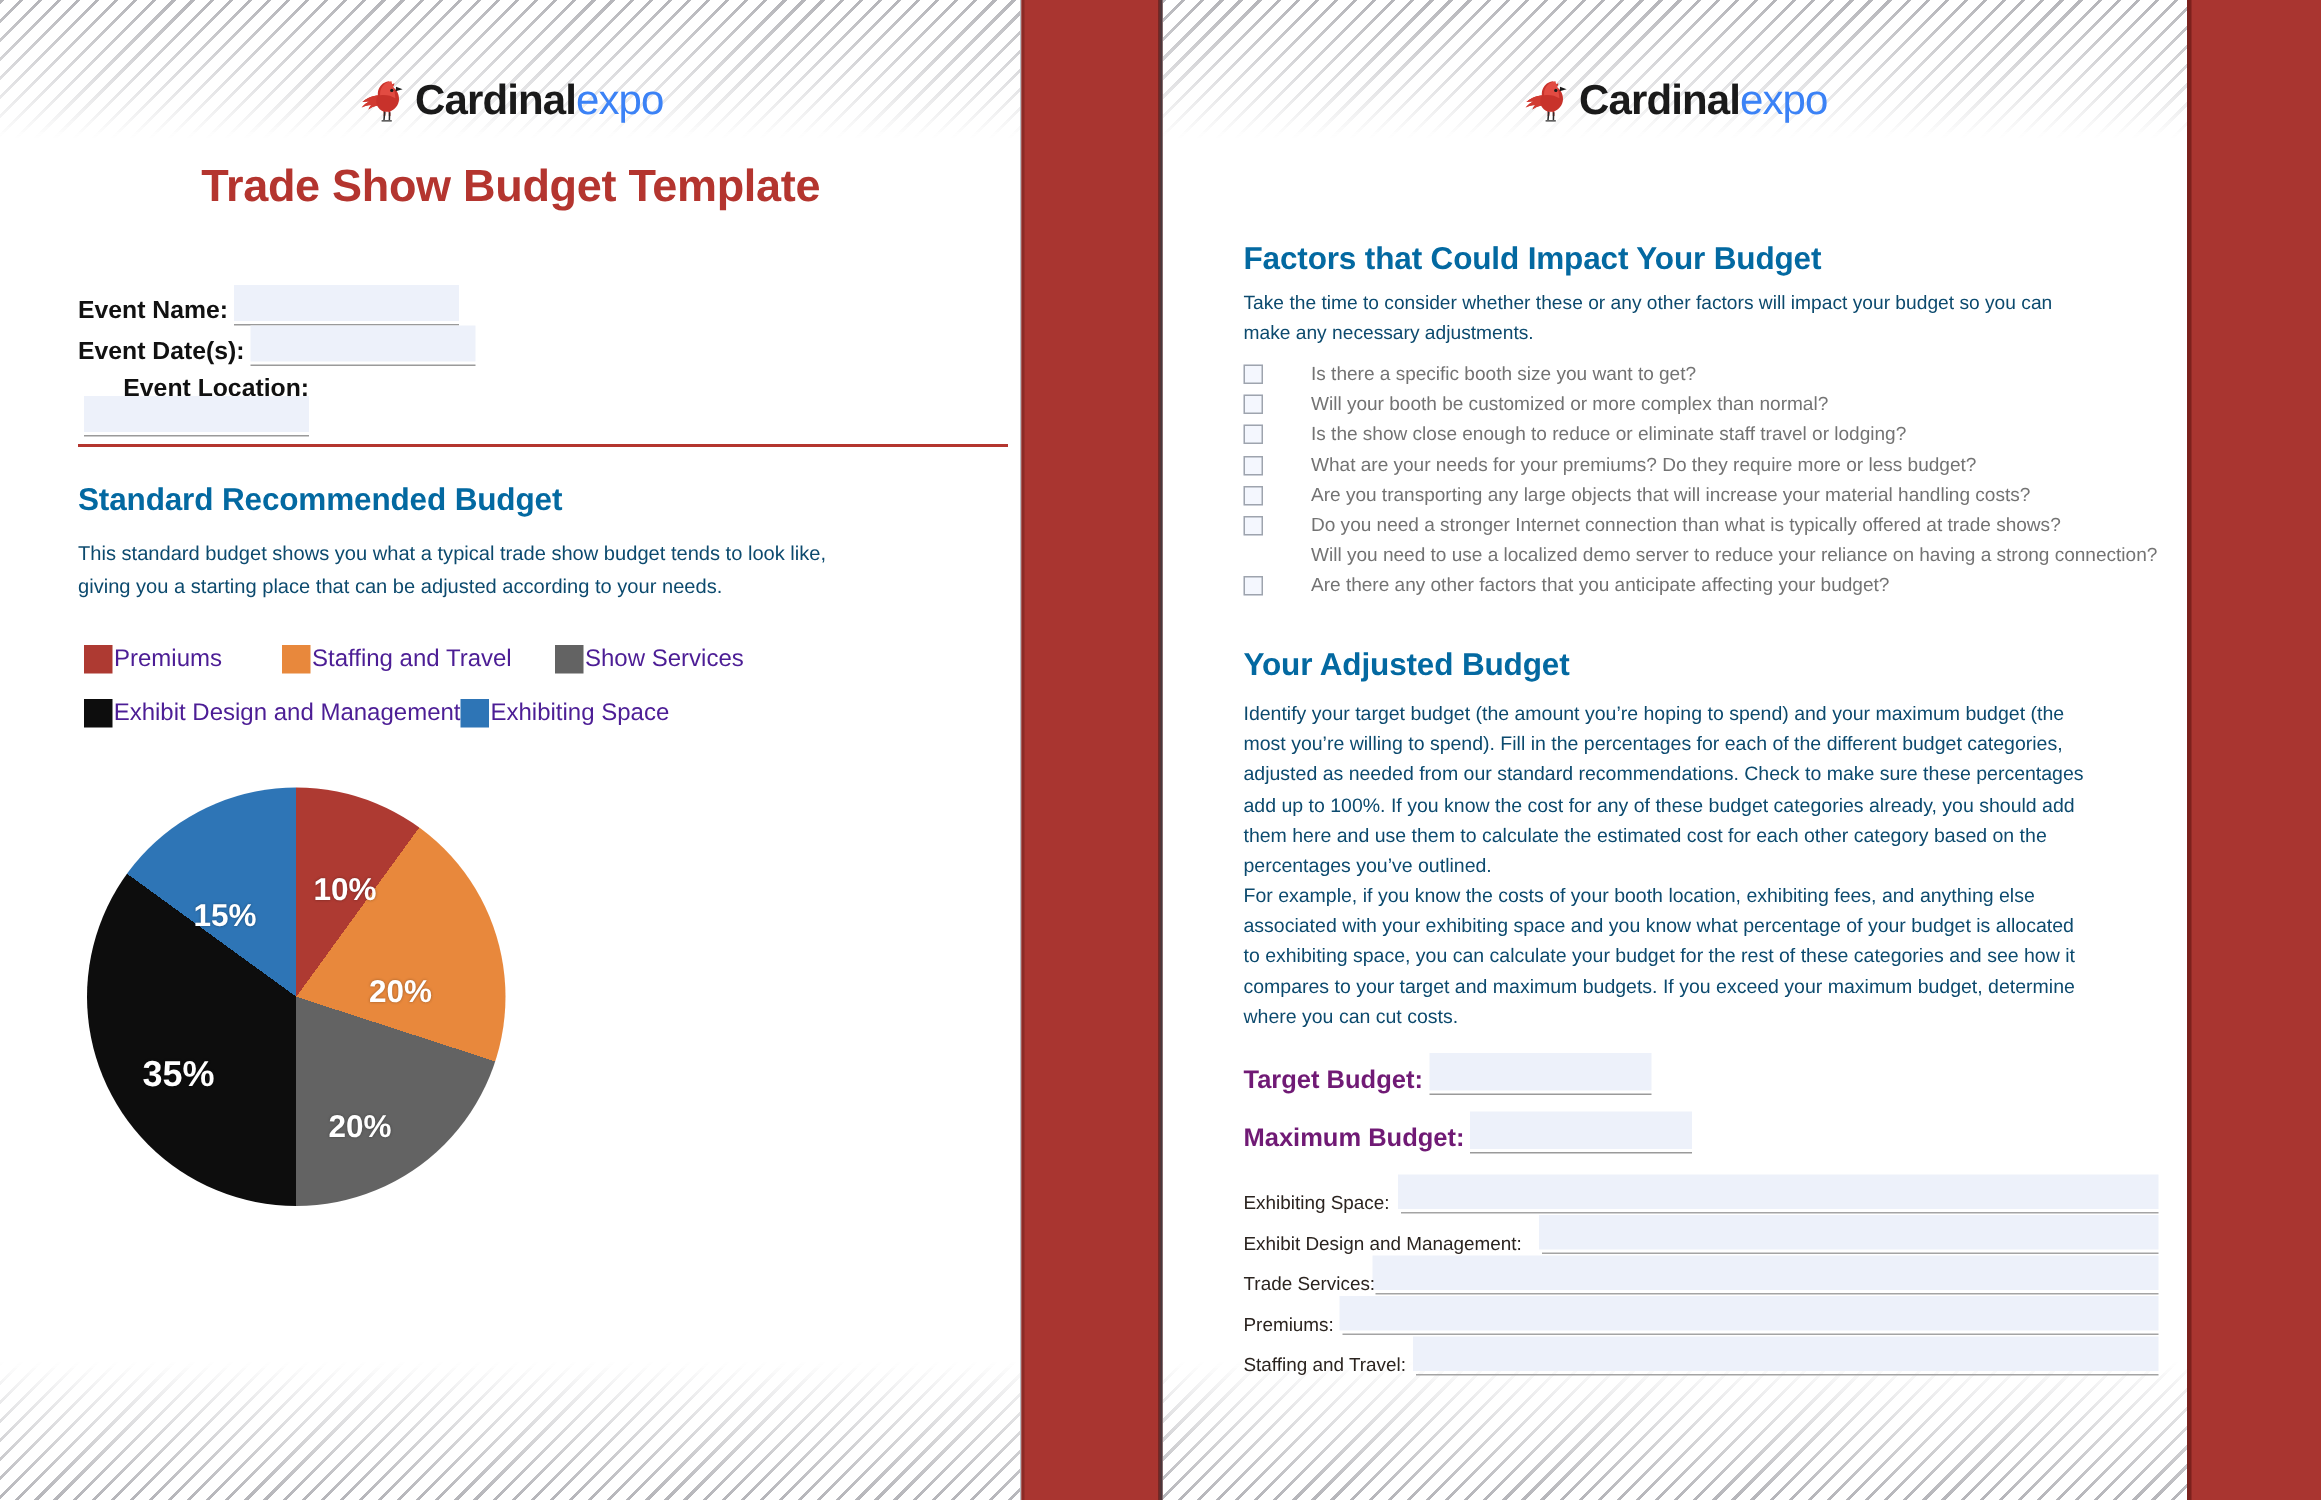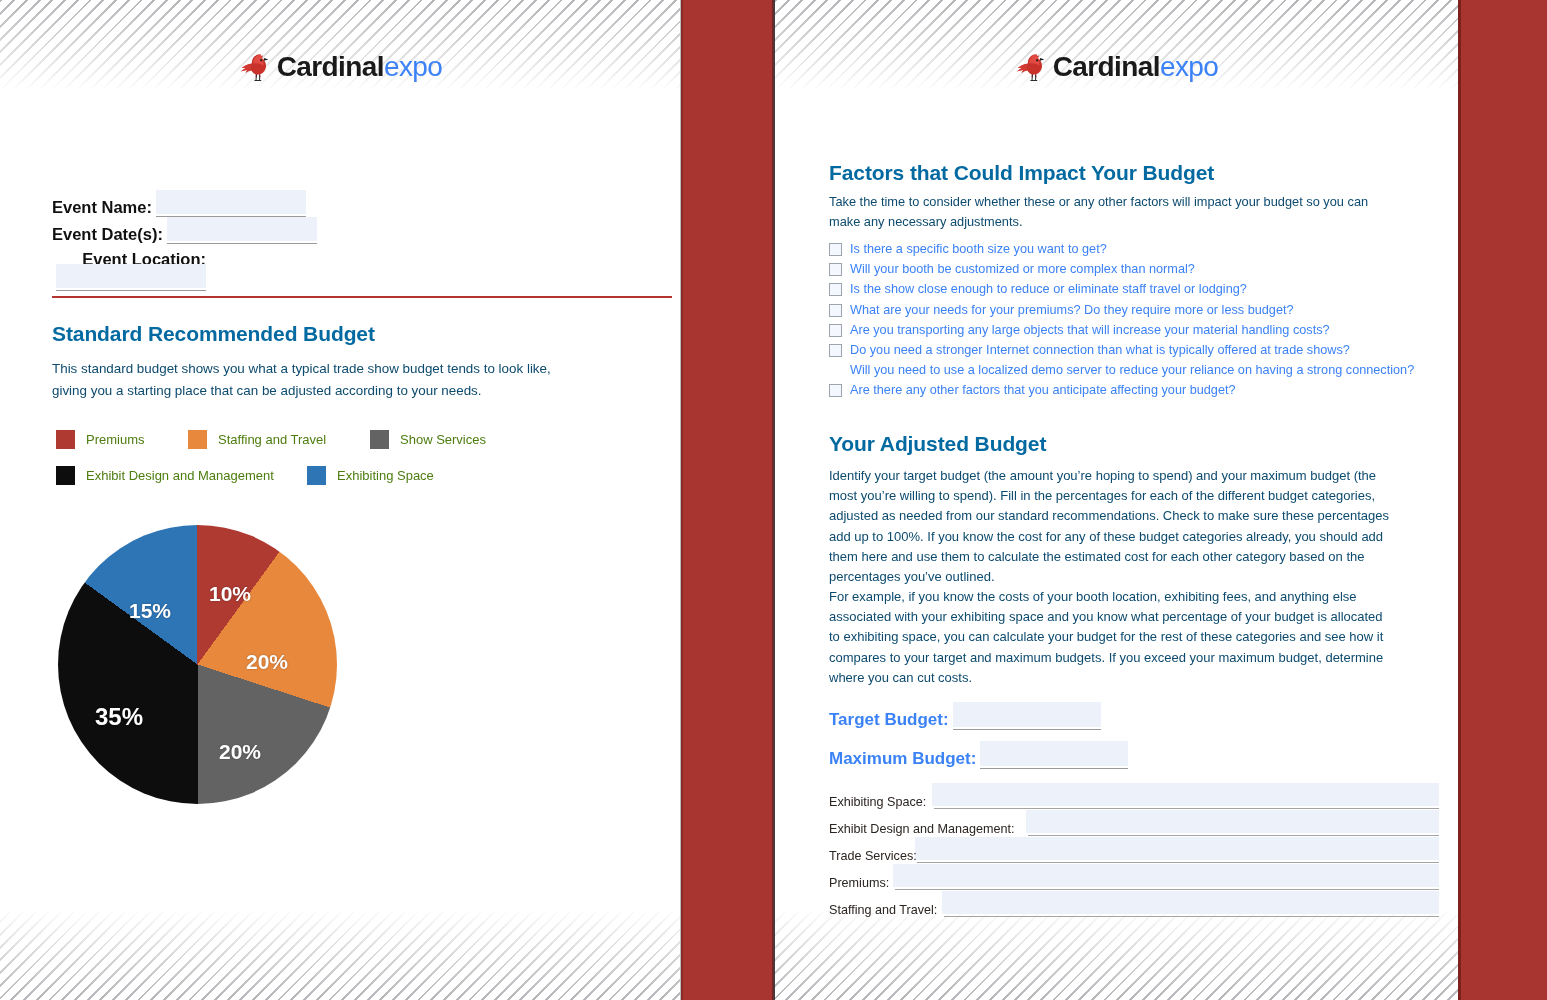--- a/index.html
+++ b/index.html
@@ -66,50 +66,50 @@
   .body-p{font-size:13.4px;color:#0c4a6e;line-height:22px;}
 
   #sec1-title{position:absolute;left:52px;top:322px;}
   #sec1-desc{position:absolute;left:52px;top:358px;width:528px;}
 
   
   #legend{position:absolute;left:56px;top:430px;width:520px;}
   .legend-row{display:flex;align-items:center;}
   .legend-item{display:flex;align-items:center;}
   .swatch{width:19px;height:19px;display:inline-block;}
-  .legend-label{font-size:13px;color:#4d7c0f;margin-left:11px;white-space:nowrap;}
+  .legend-label{font-size:16px;color:#4c1d95;margin-left:1px;white-space:nowrap;}
 
   
   #pie-wrap{position:absolute;left:58px;top:525px;width:285px;height:285px;}
   #pie{width:279px;height:279px;border-radius:50%;}
   .pie-label{position:absolute;color:#fff;font-weight:bold;font-size:21px;
      text-shadow:0 0 2px rgba(0,0,0,.35);}
 
   
   #right-inner{position:absolute;left:0;top:0;width:683px;height:1000px;}
   #logo-right{position:absolute;left:0;top:52px;width:683px;}
 
   #sec2-title{position:absolute;left:54px;top:161px;}
   #sec2-desc{position:absolute;left:54px;top:192px;width:560px;font-size:12.8px;line-height:20px;}
 
   #checklist{position:absolute;left:54px;top:240px;width:580px;}
   .check-row{display:flex;align-items:flex-start;height:20.2px;}
   .cbox{width:13px;height:13px;border:1px solid #9ea4ae;background:#F4F7FE;
      box-sizing:border-box;flex:0 0 13px;margin-top:3px;}
   .cbox.hidden{visibility:hidden;}
-  .check-text{font-size:12.7px;color:#3b82f6;margin-left:8px;line-height:19px;white-space:nowrap;}
+  .check-text{font-size:12.7px;color:#737373;margin-left:32px;line-height:19px;white-space:nowrap;}
 
   #sec3-title{position:absolute;left:54px;top:432px;}
   #sec3-p1{position:absolute;left:54px;top:466px;width:568px;font-size:13px;line-height:20.2px;}
   #sec3-p2{position:absolute;left:54px;top:587px;width:568px;font-size:13px;line-height:20.2px;}
 
   
   #budget-fields{position:absolute;left:54px;top:708px;width:615px;}
   .big-field{display:flex;align-items:flex-end;margin-bottom:17px;}
-  .big-label{font-size:17px;font-weight:bold;color:#3b82f6;white-space:nowrap;line-height:21px;}
+  .big-label{font-size:17px;font-weight:bold;color:#701a75;white-space:nowrap;line-height:21px;}
 
   #cat-fields{position:absolute;left:54px;top:785px;width:610px;}
   .cat-field{position:relative;height:27px;}
   .cat-label{position:absolute;left:0;bottom:3px;font-size:12.6px;color:#2b2420;white-space:nowrap;z-index:2;}
   .cat-fill{position:absolute;bottom:6px;height:23px;background:#EDF1FA;right:0;}
   .cat-rule{position:absolute;bottom:3px;height:1px;background:#a4a4a4;right:0;}
 </style>
 </head>
 <body>
 
@@ -129,20 +129,21 @@
             <path d="M12.9 11.5c-2.2.3-4.4.9-6.4 1.9-1.4.7-2.7 1.6-3.9 2.6 1.5-.3 3-.4 4.5-.3-1.9 1-3.6 2.3-5 3.9 2-.9 4.1-1.4 6.3-1.6-.8.9-1.4 1.9-1.8 3 1.7-1.3 3.7-2.2 5.8-2.5-.8-2.2-.9-4.6.5-7z" fill="#D13A31"></path>
             <circle cx="22.2" cy="8.3" r="1.1" fill="#1b1b1b"></circle>
             <path d="M24.8 8.8l4.6-1.3-4.4-1.6z" fill="#1b1b1b"></path>
             <path d="M16.9 22.4l-.4 5.6h1l.5-5.4zM20.2 22.8l-.1 5.2h1l.2-5.2z" fill="#2b2b2b"></path>
             <path d="M15.4 28.1h3.4v.9h-3.4zM18.8 28.1h3.4v.9h-3.4z" fill="#2b2b2b"></path>
           </svg>
         </span>
         <span class="logo-word"><span class="b">Cardinal</span><span class="t">expo</span></span>
       </div>
 
+      <div id="doc-title">Trade Show Budget Template</div>
 
       <div class="field-row" style="left:52px;top:195px;">
         <span class="field-label">Event Name:</span>
         <span class="field-blank" style="width:150px;height:22px;">
           <span class="fill" style="width:150px;height:24px;"></span>
             <span class="rule"></span>
         </span>
       </div>
       <div class="field-row" style="left:52px;top:222px;">
         <span class="field-label">Event Date(s):</span>

